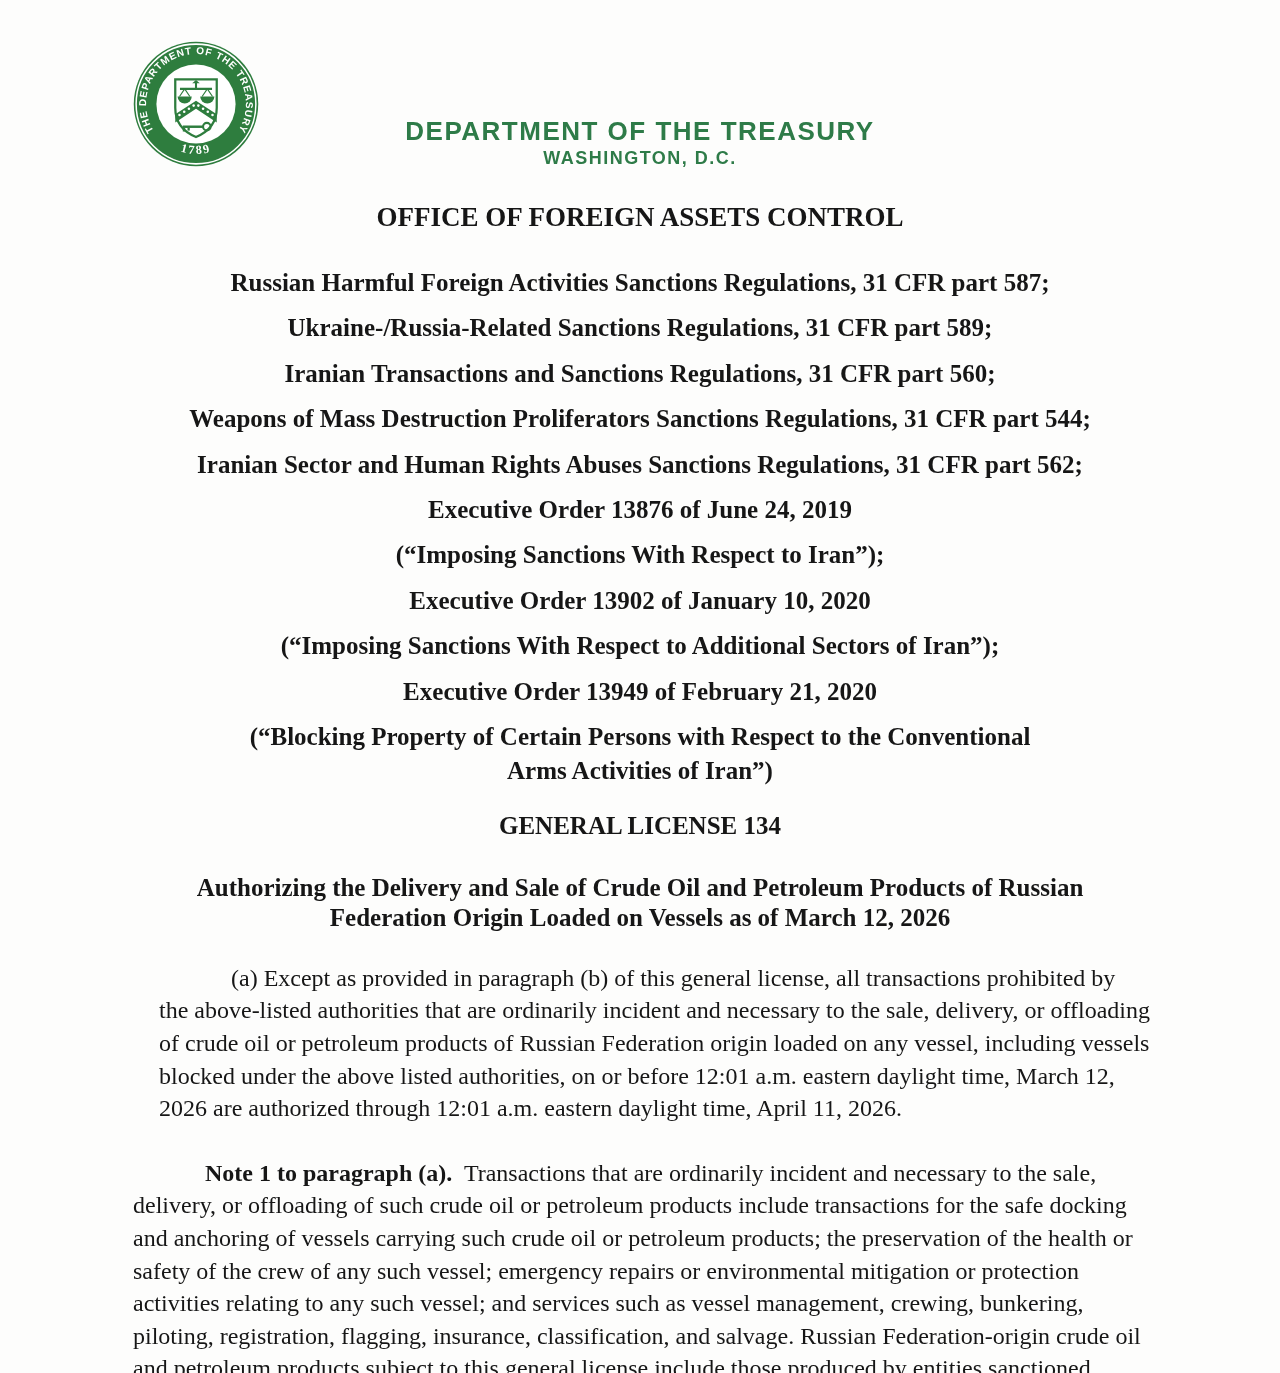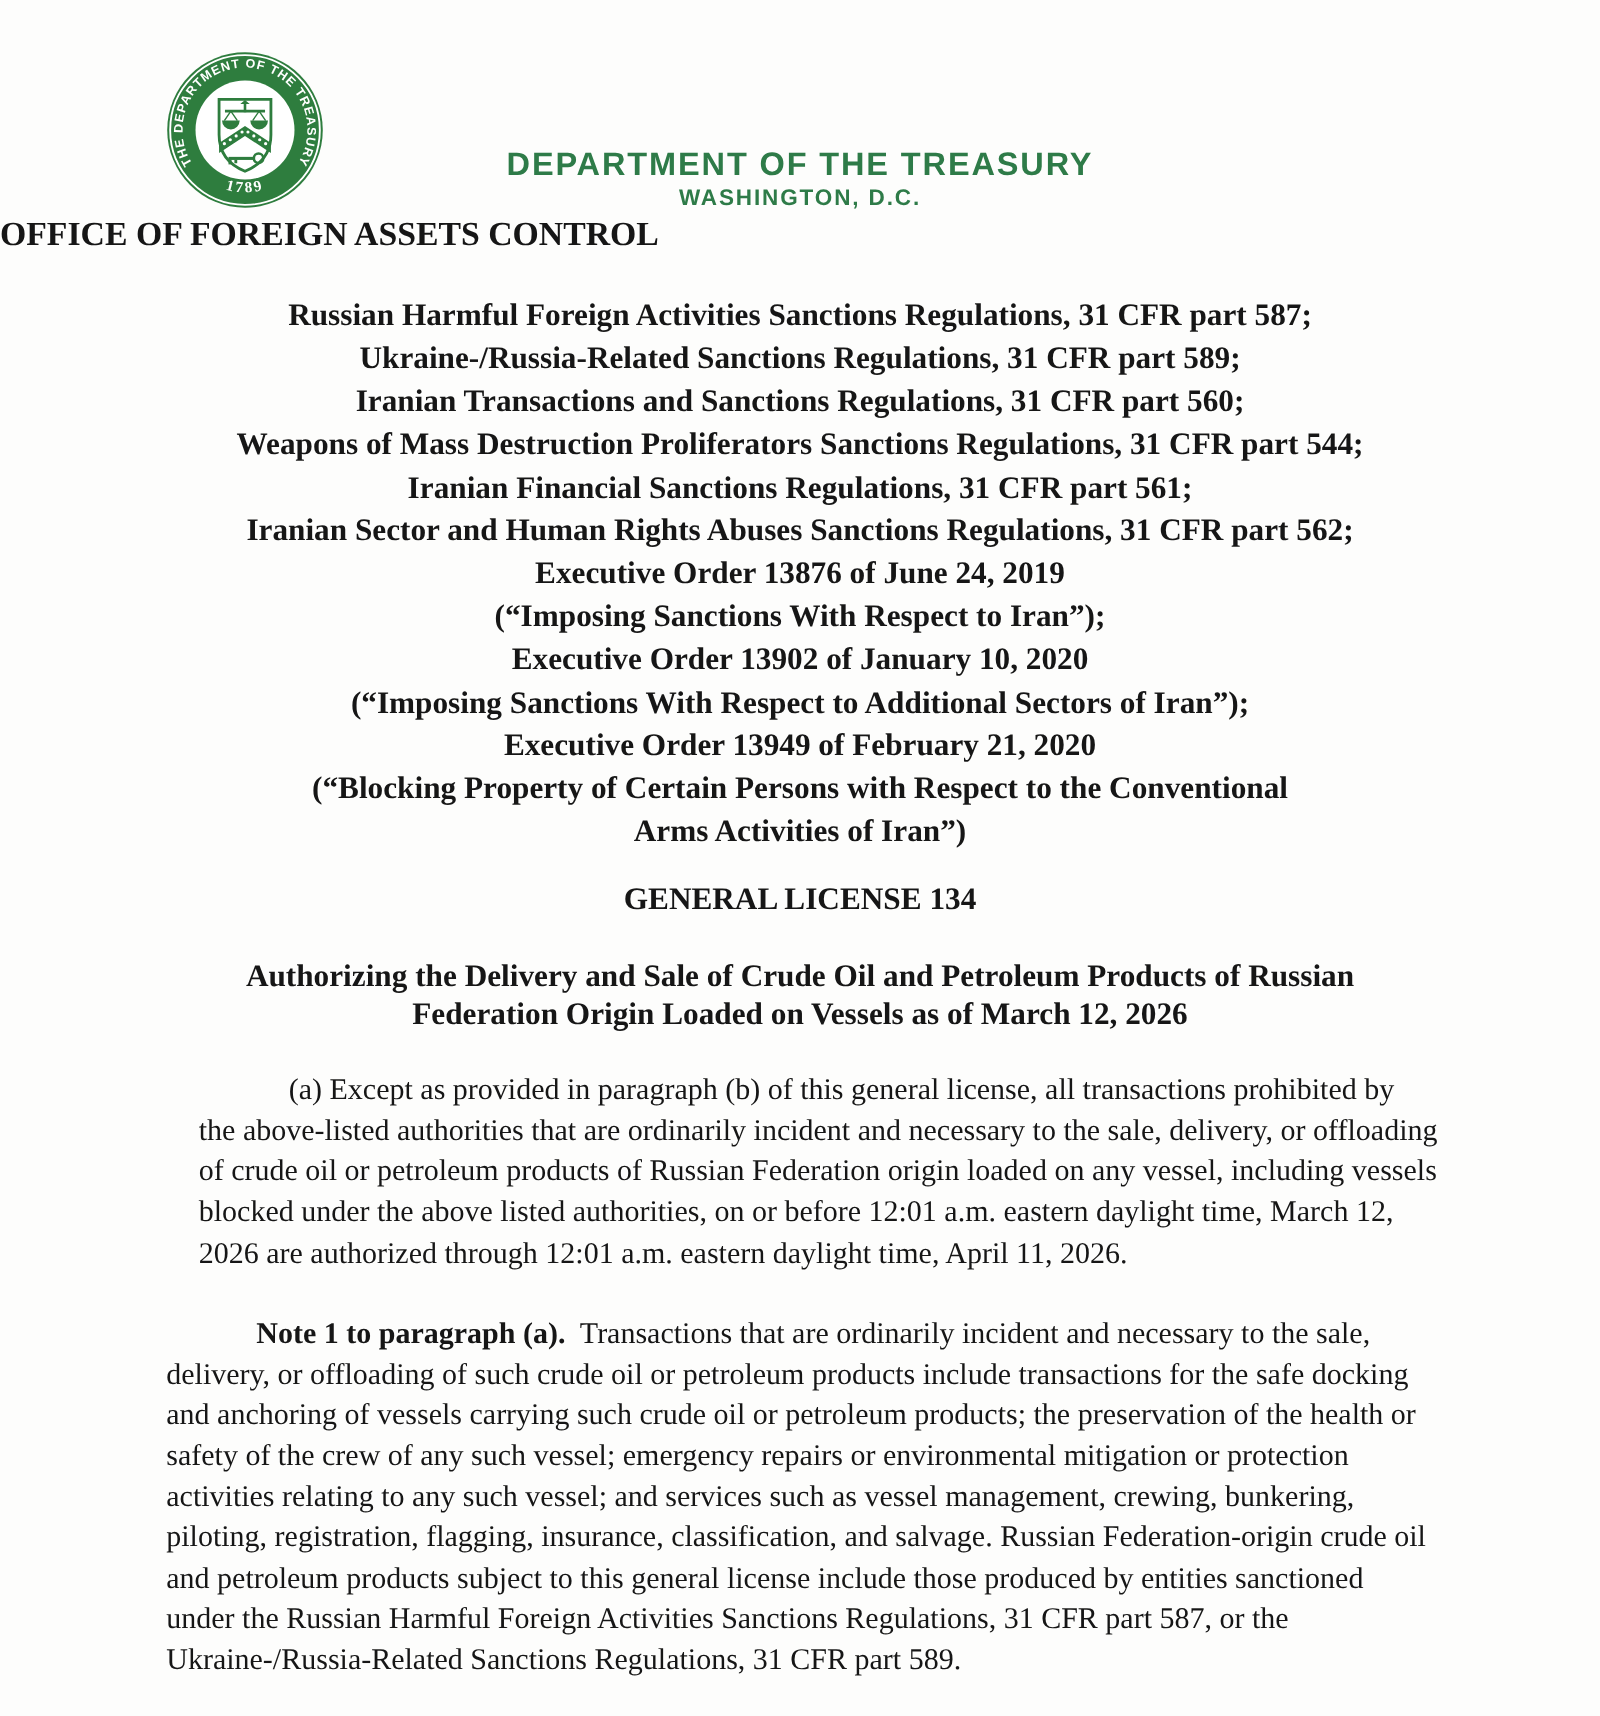--- a/index.html
+++ b/index.html
@@ -41,31 +41,33 @@
     letter-spacing: 1.5px;
   }
   .agency-location {
     font-size: 18px;
     font-weight: bold;
     letter-spacing: 1.5px;
     margin-top: 3px;
   }
   
   .office-heading {
+    text-align: center;
     font-weight: bold;
     font-size: 27px;
+    margin-top: 30px;
   }
   .authorities {
     text-align: center;
     font-weight: bold;
     font-size: 25px;
     line-height: 34.4px;
     margin-top: 33px;
   }
-  .authority-line { margin: 0; }
+  .authority-line { margin: 11px; }
   .authority-line.narrow {
     max-width: 790px;
     margin: 0 auto;
   }
   .license-heading {
     text-align: center;
     font-weight: bold;
     font-size: 25px;
     margin-top: 23px;
   }
@@ -160,21 +162,20 @@
     </div>
   </div>
 
   <div class="office-heading">OFFICE OF FOREIGN ASSETS CONTROL</div>
 
   <div class="authorities">
     <p class="authority-line">Russian Harmful Foreign Activities Sanctions Regulations, 31 CFR part 587;</p>
     <p class="authority-line">Ukraine-/Russia-Related Sanctions Regulations, 31 CFR part 589;</p>
     <p class="authority-line">Iranian Transactions and Sanctions Regulations, 31 CFR part 560;</p>
     <p class="authority-line">Weapons of Mass Destruction Proliferators Sanctions Regulations, 31 CFR part 544;</p>
-    <p class="authority-line">Iranian Financial Sanctions Regulations, 31 CFR part 561;</p>
     <p class="authority-line">Iranian Sector and Human Rights Abuses Sanctions Regulations, 31 CFR part 562;</p>
     <p class="authority-line">Executive Order 13876 of June 24, 2019</p>
     <p class="authority-line">(“Imposing Sanctions With Respect to Iran”);</p>
     <p class="authority-line">Executive Order 13902 of January 10, 2020</p>
     <p class="authority-line">(“Imposing Sanctions With Respect to Additional Sectors of Iran”);</p>
     <p class="authority-line">Executive Order 13949 of February 21, 2020</p>
     <p class="authority-line narrow">(“Blocking Property of Certain Persons with Respect to the Conventional Arms Activities of Iran”)</p>
   </div>
 
   <div class="license-heading">GENERAL LICENSE 134</div>

